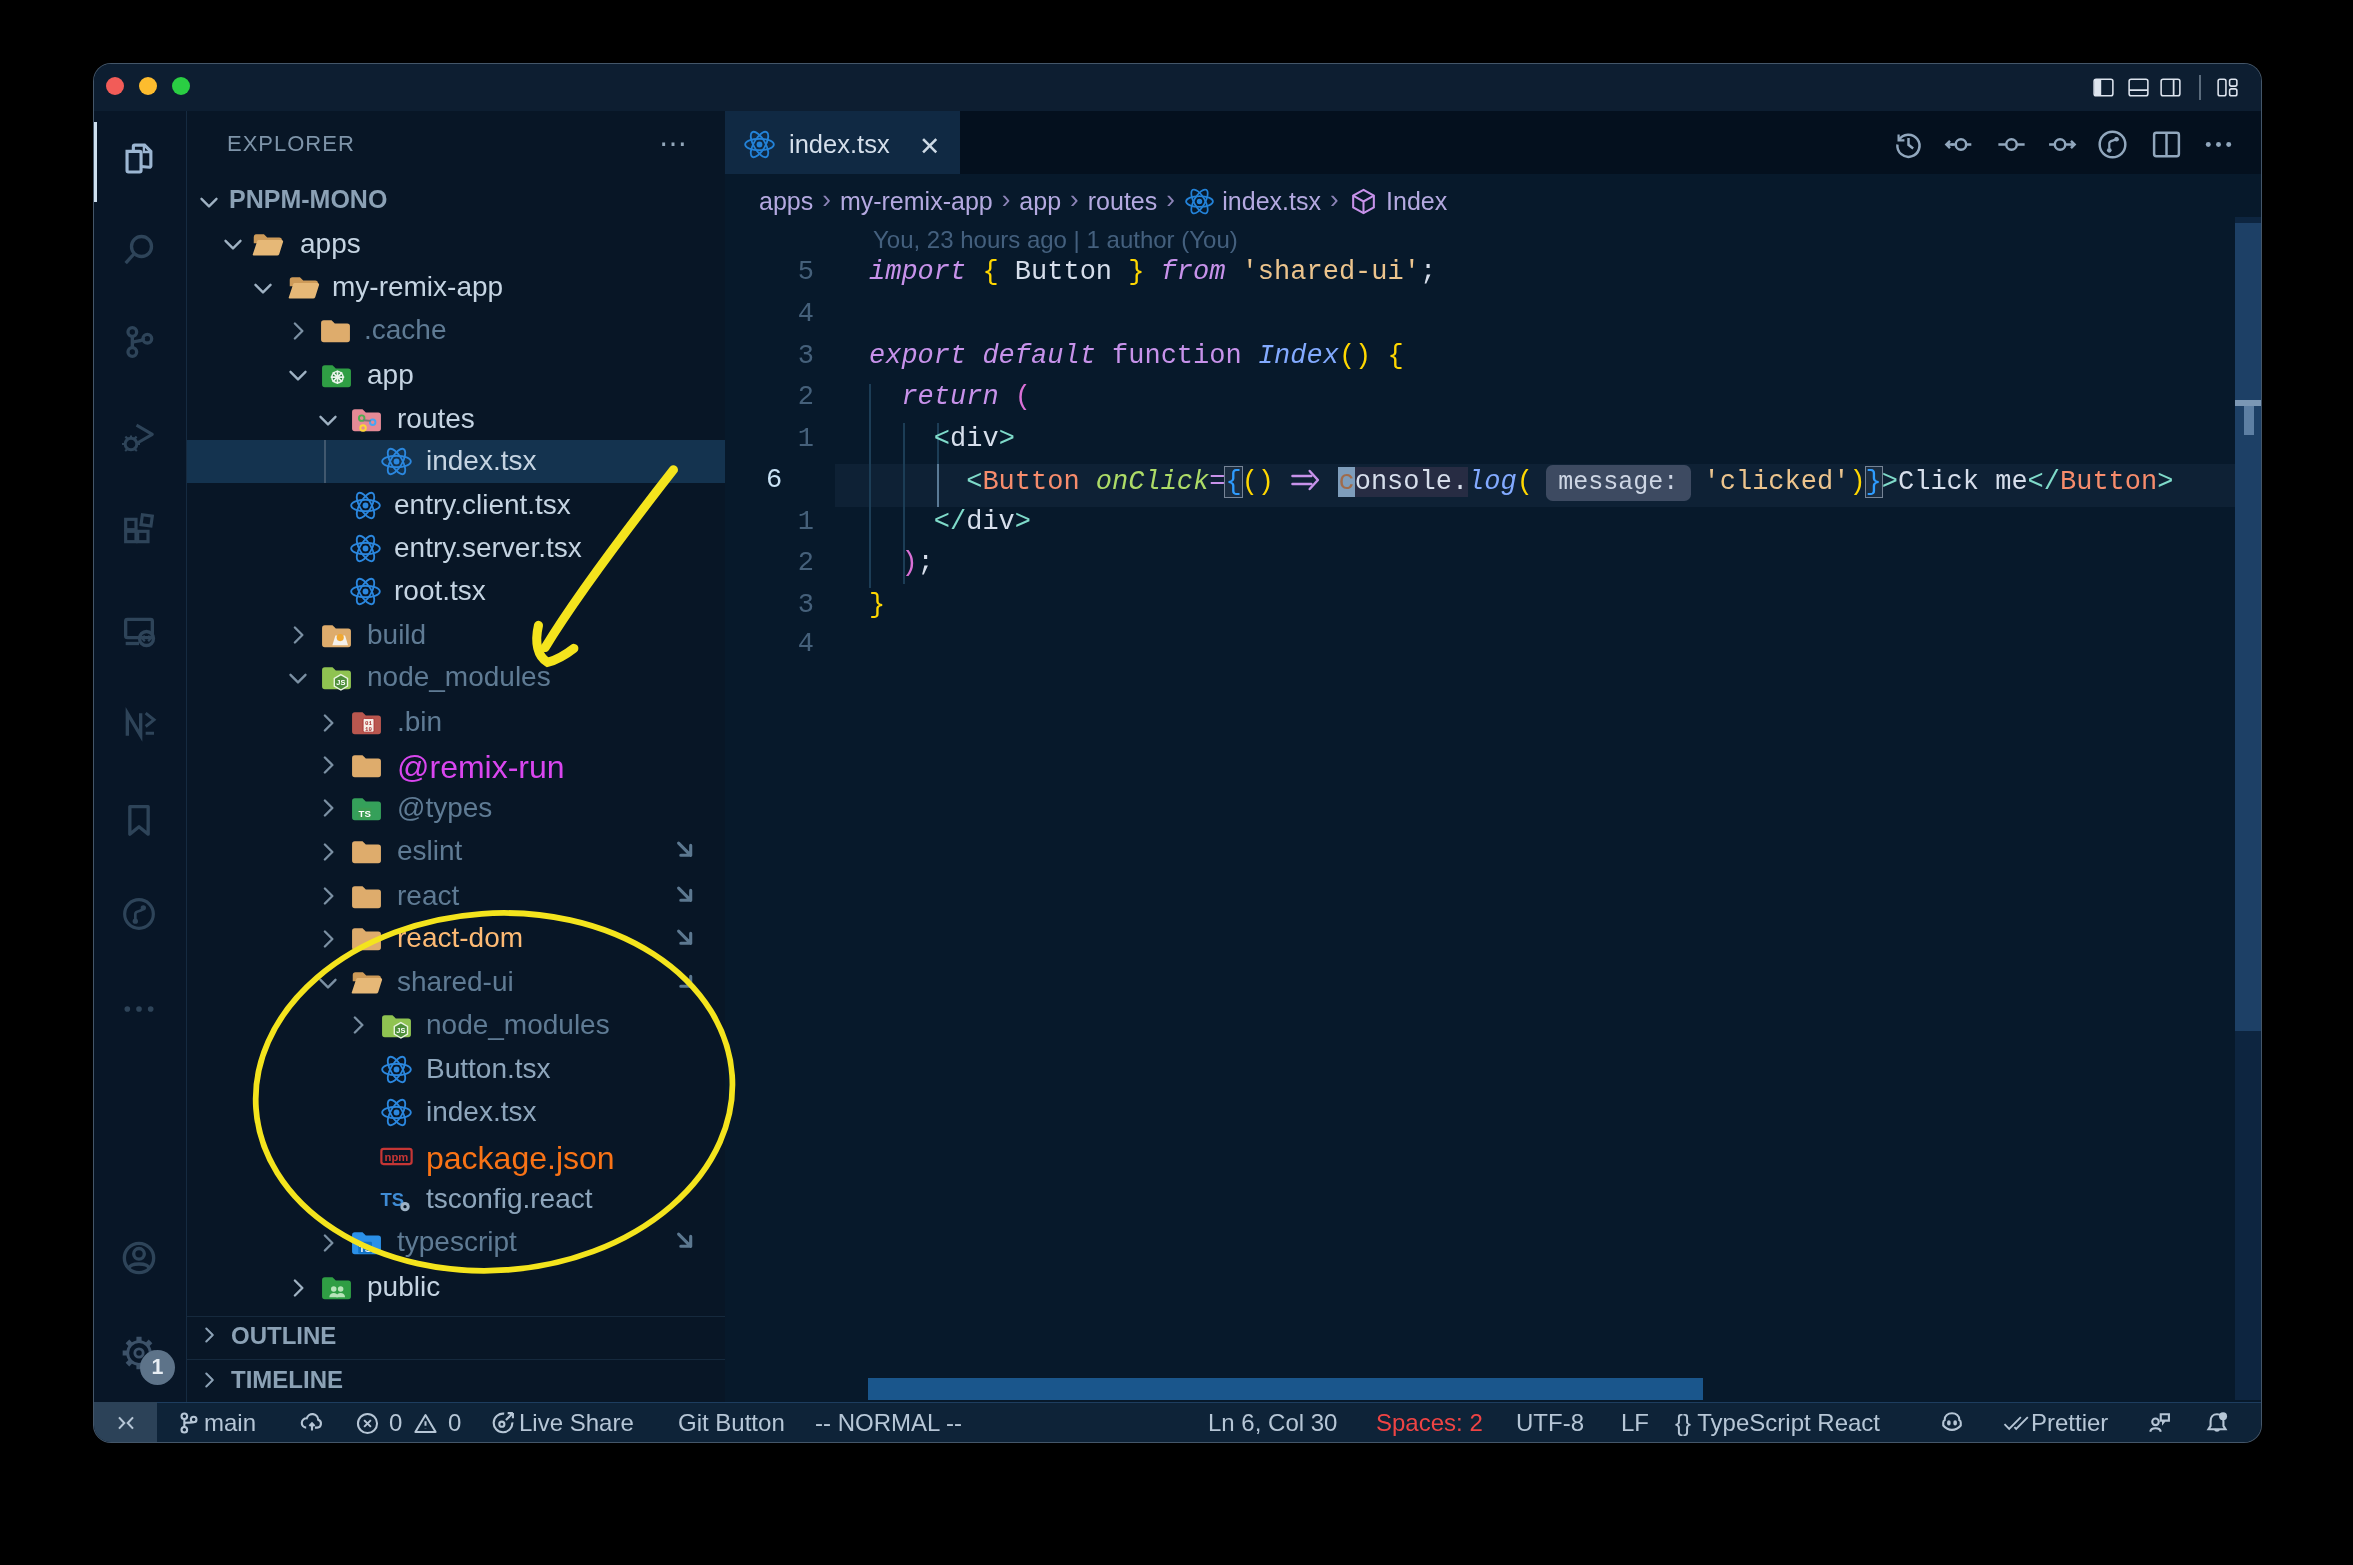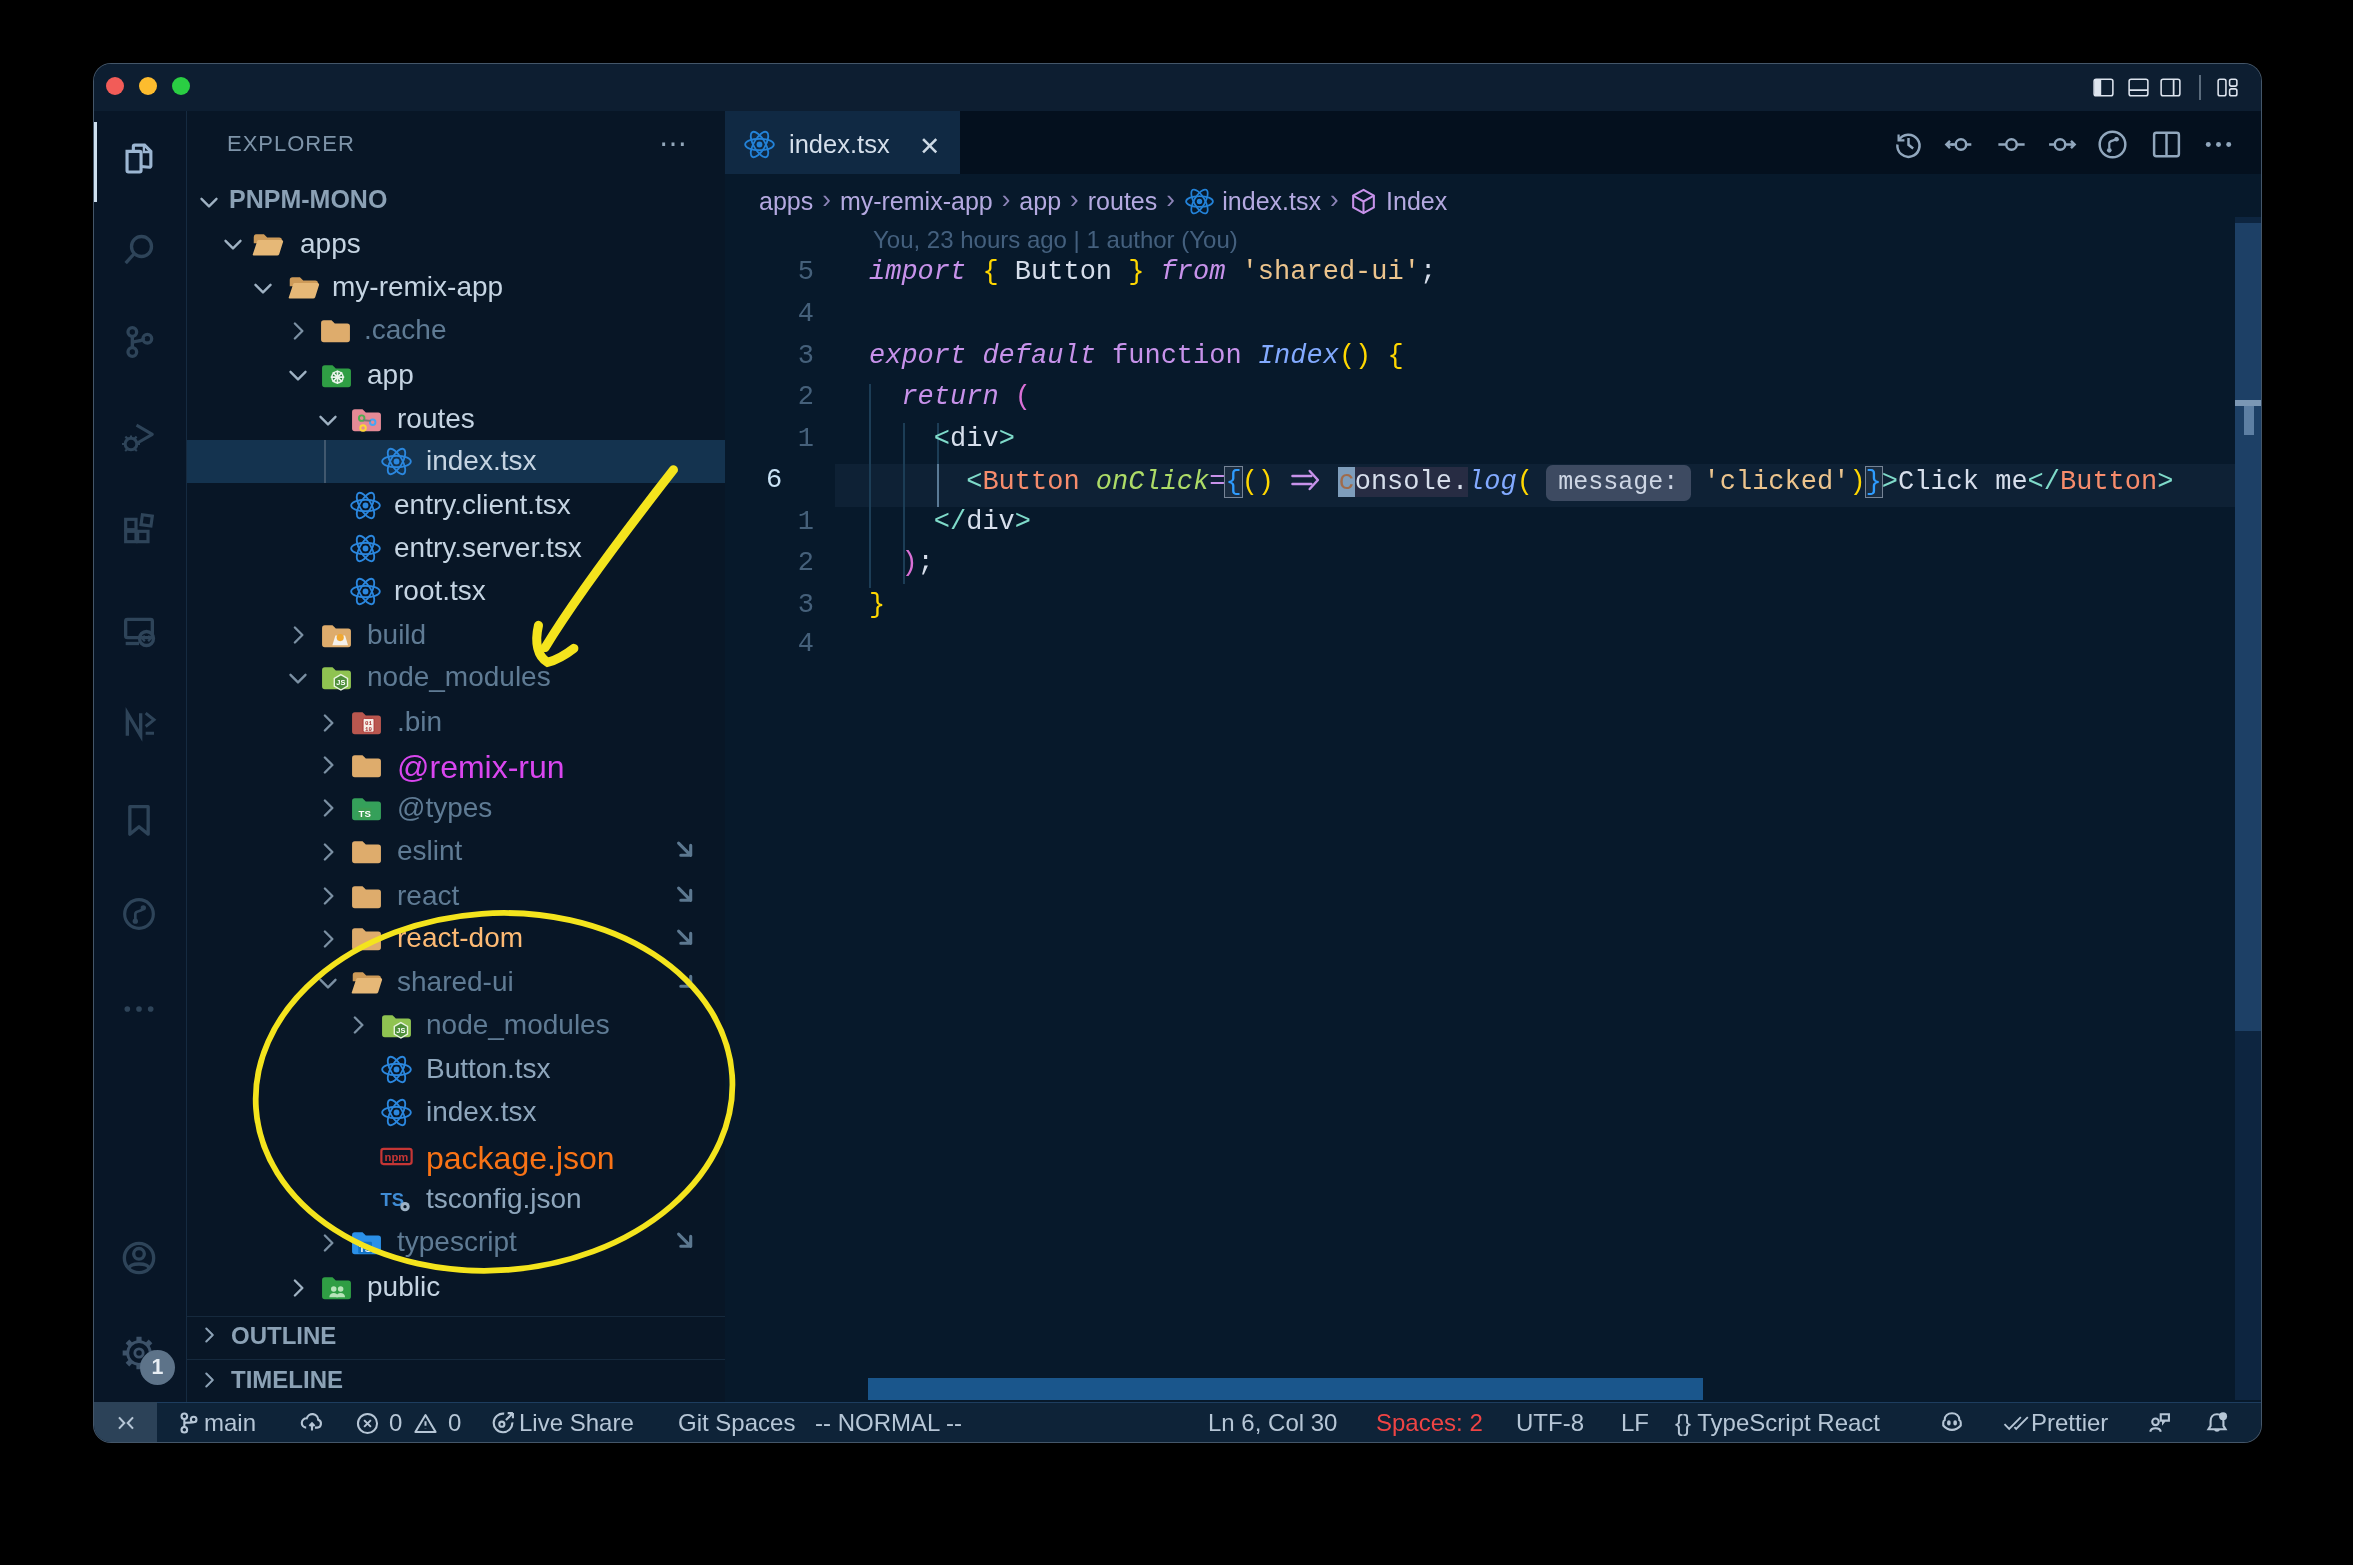--- a/index.html
+++ b/index.html
@@ -361,21 +361,21 @@
         <text x="12" y="15.4" font-size="8.2" font-weight="bold" fill="#c53635" text-anchor="middle" font-family="Liberation Sans">npm</text>
       </svg></div>
 <div class="abs row-label" style="left:332px;top:1076px;font-size:32px;color:#f97316">package.json</div>
 <div class="abs" style="left:286px;top:1119px"><svg width="33" height="33" viewBox="0 0 24 24">
         <text x="9" y="17" font-size="13.5" font-weight="bold" fill="#3f8cd5" text-anchor="middle" font-family="Liberation Sans">TS</text>
         <g transform="translate(18.2 17.2)">
           <circle r="3.4" fill="#9eb3c6"></circle>
           <circle r="1.2" fill="#081727"></circle>
         </g>
       </svg></div>
-<div class="abs row-label" style="left:332px;top:1119px;font-size:28px;color:#8ea6bc">tsconfig.json</div>
+<div class="abs row-label" style="left:332px;top:1119px;font-size:28px;color:#8ea6bc">tsconfig.react</div>
 <div class="abs" style="left:219px;top:1164px"><svg width="30" height="30" viewBox="0 0 24 24">
         <path d="M9.5 6 L15.5 12 L9.5 18" fill="none" stroke="#7b90a3" stroke-width="1.9" stroke-linecap="round" stroke-linejoin="round"></path>
       </svg></div>
 <div class="abs" style="left:256px;top:1162px"><svg width="33" height="33" viewBox="0 0 24 24">
         <path d="M1.5 6.5 a2 2 0 0 1 2-2 h5.6 l2.4 2.4 h9 a2 2 0 0 1 2 2 v9.6 a2 2 0 0 1 -2 2 h-17 a2 2 0 0 1 -2-2 z" fill="#2b90e8"></path>
         <rect x="6" y="11.5" width="10" height="8.5" rx="1" fill="#1272c4"></rect>
         <text x="11" y="18.6" font-size="7" font-weight="bold" fill="#fff" text-anchor="middle" font-family="Liberation Sans">TS</text>
       </svg></div>
 <div class="abs row-label" style="left:303px;top:1162px;font-size:28px;color:#5f7b94">typescript</div>
 <div class="abs" style="left:575px;top:1165px"><svg width="28" height="28" viewBox="0 0 18 18">
@@ -574,21 +574,21 @@
 <svg width="28" height="28" viewBox="0 0 34 34" style="position:absolute;left:395px;top:1345px">
       <g transform="scale(1.4166666666666667)">
         <g fill="none" stroke="#b6c6d6" stroke-width="1.8">
           <path d="M13 4 a8 8 0 1 0 7 7.5"></path>
           <path d="M14.5 9.5 L20.5 3.5 M20.5 3.5 h-4.5 M20.5 3.5 v4.5"></path>
           <circle cx="11" cy="13" r="2.2"></circle>
         </g>
       </g>
     </svg>
 <div class="abs" style="left:425px;top:1345px;font-size:24px;color:#b6c6d6">Live Share</div>
-<div class="abs" style="left:584px;top:1345px;font-size:24px;color:#b6c6d6">Git Spaces</div>
+<div class="abs" style="left:584px;top:1345px;font-size:24px;color:#b6c6d6">Git Button</div>
 <div class="abs" style="left:721px;top:1345px;font-size:24px;color:#b6c6d6">-- NORMAL --</div>
 <div class="abs" style="left:1114px;top:1345px;font-size:24px;color:#b6c6d6">Ln 6, Col 30</div>
 <div class="abs" style="left:1282px;top:1345px;font-size:24px;color:#ef4444">Spaces: 2</div>
 <div class="abs" style="left:1422px;top:1345px;font-size:24px;color:#b6c6d6">UTF-8</div>
 <div class="abs" style="left:1527px;top:1345px;font-size:24px;color:#b6c6d6">LF</div>
 <div class="abs" style="left:1581px;top:1345px;font-size:24px;color:#b6c6d6">{} TypeScript React</div>
 <svg width="28" height="28" viewBox="0 0 34 34" style="position:absolute;left:1844px;top:1345px">
       <g transform="scale(1.4166666666666667)">
         <g fill="none" stroke="#b6c6d6" stroke-width="1.8">
           <path d="M4.5 11.5 c0 -1.2 0.8 -1.8 1.2 -2 c-0.2 -3.8 3 -5.8 6.3 -5.8 s6.5 2 6.3 5.8 c0.4 0.2 1.2 0.8 1.2 2 v2.6 c-2.2 2.6 -5 3.8 -7.5 3.8 s-5.3 -1.2 -7.5 -3.8 z"></path>

